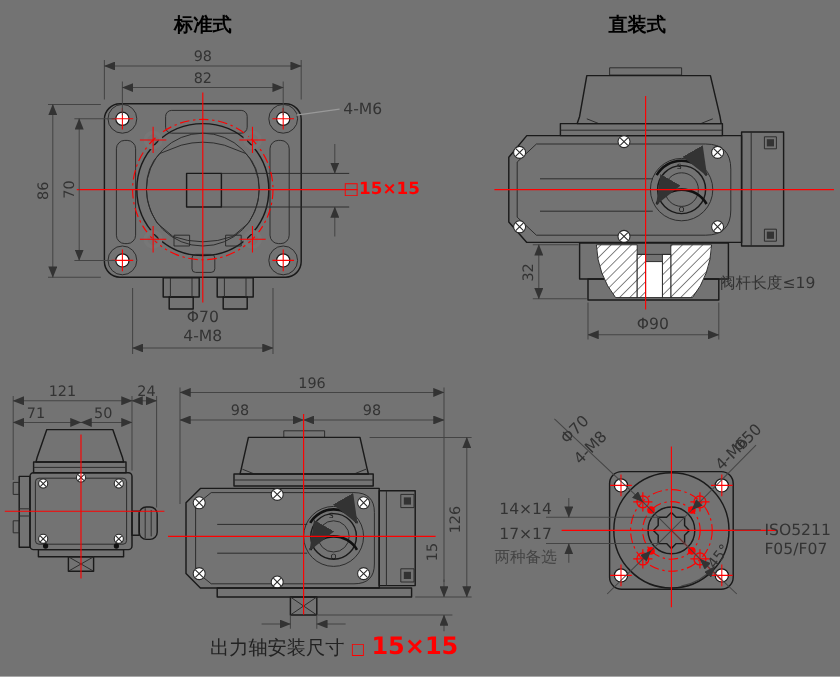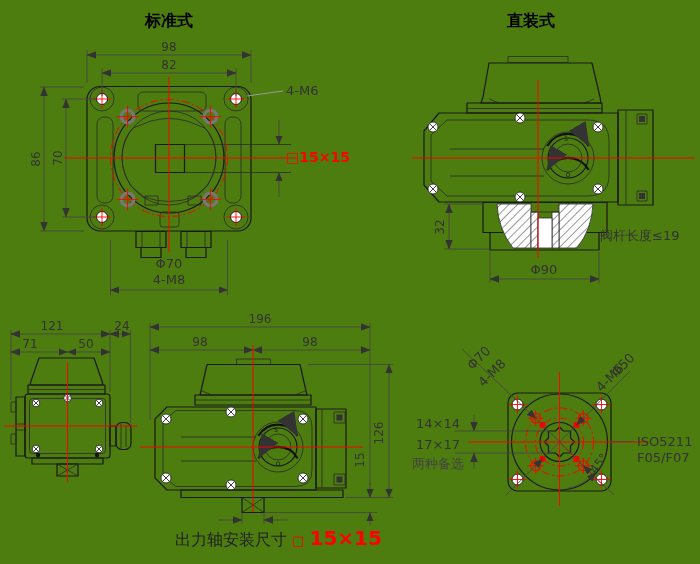--- a/index.html
+++ b/index.html
@@ -1,16 +1,16 @@
 <!DOCTYPE html>
 <html><head>
 <meta charset="utf-8">
 <style>
   html,body{margin:0;padding:0;background:#fff;}
-  .stage{position:relative;width:700px;height:564px;background:#4d7c0f;overflow:hidden;
+  .stage{position:relative;width:700px;height:564px;background:#737373;overflow:hidden;
          font-family:"DejaVu Sans","Liberation Sans",sans-serif;}
   svg{display:block}
   svg text{font-family:"DejaVu Sans","Liberation Sans",sans-serif;}
   .ln{stroke:#1a1a1a;stroke-width:1.2;fill:none;stroke-linejoin:round;}
   .lt{stroke:#2a2a2a;stroke-width:0.8;fill:none;stroke-linejoin:round;}
   .dm{stroke:#444;stroke-width:0.85;fill:none;}
   .gy{stroke:#999;stroke-width:1.1;fill:none;}
   .rd{stroke:#f00;stroke-width:0.95;fill:none;}
   .rdd{stroke:#f00;stroke-width:0.95;fill:none;stroke-dasharray:8 3 2 3;}
   .arc{stroke:#111;stroke-width:2.2;fill:none;}

